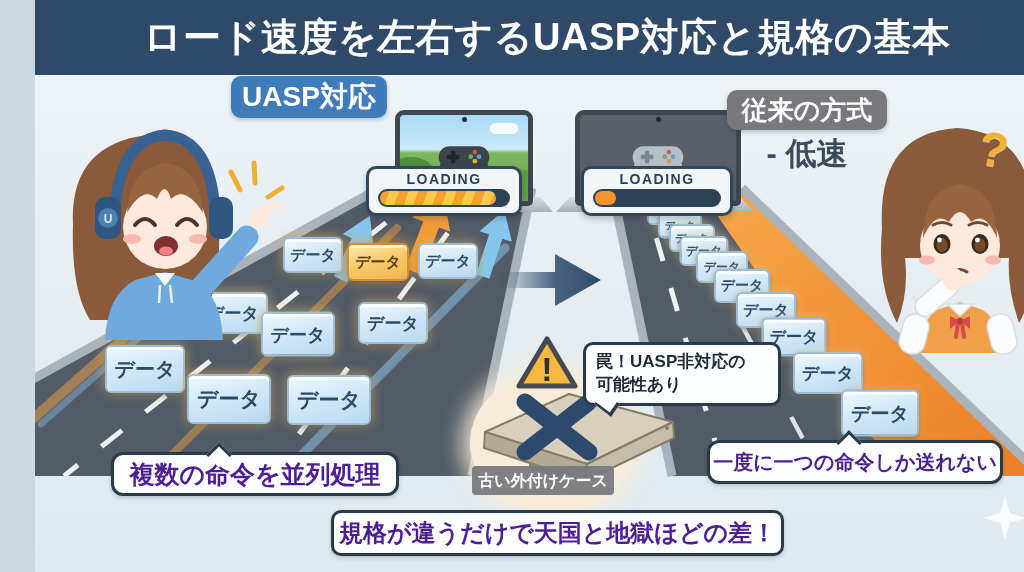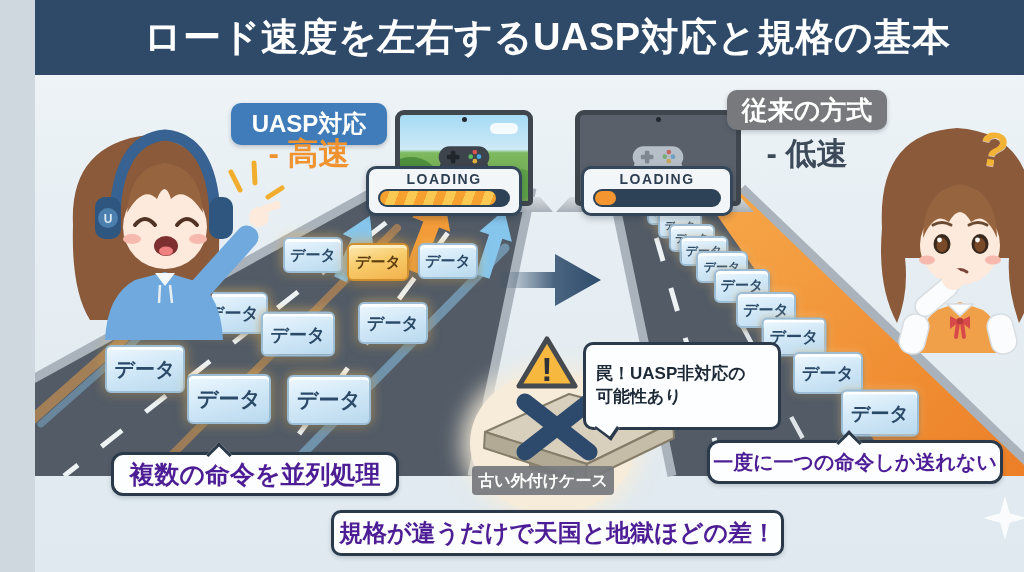--- a/index.html
+++ b/index.html
@@ -35,21 +35,21 @@
   .panel-left{left:331px;top:166px;width:150px;height:44px;}
   .panel-right{left:546px;top:166px;width:146px;height:44px;}
   .loading-label{text-align:center;font-weight:800;letter-spacing:1.5px;color:#2c3e52;font-size:14px;margin-top:2px;}
   .track{margin:2px 9px 0 9px;height:14px;background:#2e4257;border-radius:9px;padding:2px;}
   .fill{height:100%;border-radius:7px;}
   .fill-striped{background:repeating-linear-gradient(110deg,#f5a02f 0 9px,#f9c952 9px 18px);}
   .fill-solid{background:#f5952f;}
   
   .badge{position:absolute;z-index:6;color:#fff;font-weight:800;text-align:center;border-radius:10px;
     box-shadow:0 2px 4px rgba(30,45,60,.25);}
-  .badge-uasp{left:196px;top:103px;width:156px;height:42px;line-height:42px;font-size:24px;background:#3f7cb9;}
+  .badge-uasp{left:196px;top:76px;width:156px;height:42px;line-height:42px;font-size:28px;background:#3f7cb9;}
   .badge-legacy{left:692px;top:90px;width:160px;height:40px;line-height:40px;font-size:26px;background:#77797c;}
   .speed{position:absolute;z-index:6;font-weight:800;font-size:31px;text-align:center;}
   .speed-fast{left:196px;top:133px;width:156px;color:#f0932f;}
   .speed-slow{left:692px;top:133px;width:160px;color:#3c4a59;}
   
   .cube{position:absolute;z-index:3;transform:translate(-50%,-50%);display:flex;align-items:center;justify-content:center;
     background:linear-gradient(165deg,#eef8fe 0%,#d3e9f8 45%,#b9d9ee 100%);
     border:2px solid #9dbdd4;border-radius:6px;color:#2b4a68;font-weight:800;
     box-shadow:inset 0 3px 0 rgba(255,255,255,.9),0 3px 6px rgba(40,60,80,.30),0 0 12px rgba(255,196,98,.65);}
   .cube.queue{box-shadow:inset 0 3px 0 rgba(255,255,255,.9),0 2px 5px rgba(30,45,60,.35),0 0 8px rgba(255,214,150,.55);}
@@ -59,21 +59,21 @@
   .trans-arrow{position:absolute;left:462px;top:250px;z-index:2;}
   
   .cream-circle{position:absolute;left:435px;top:372px;width:165px;height:142px;border-radius:50%;
     background:#f6ecd9;box-shadow:0 0 22px 8px rgba(246,236,217,.9);z-index:2;}
   .warn-tri{position:absolute;left:480px;top:334px;z-index:4;}
   .drive{position:absolute;left:436px;top:388px;z-index:3;}
   .cross{position:absolute;left:476px;top:392px;z-index:4;}
   .drive-label{position:absolute;left:437px;top:466px;width:142px;height:29px;line-height:29px;z-index:4;
     background:rgba(118,121,125,.93);border-radius:4px;color:#fff;font-weight:800;font-size:16px;text-align:center;}
   .warn-bubble{position:absolute;left:548px;top:342px;width:172px;z-index:5;background:#fdfeff;
-    border:3px solid #2b3a4a;border-radius:10px;padding:18px 10px;font-weight:800;font-size:17px;color:#1d2936;
+    border:3px solid #2b3a4a;border-radius:10px;padding:6px 10px;font-weight:800;font-size:17px;color:#1d2936;
     line-height:1.35;white-space:pre-line;}
   .warn-bubble::after{content:"";position:absolute;left:12px;bottom:-10px;width:15px;height:15px;background:#fdfeff;
     border-left:3px solid #2b3a4a;border-bottom:3px solid #2b3a4a;transform:skewX(18deg) rotate(-45deg);}
   
   .caption{position:absolute;z-index:6;background:#fdfeff;border:3px solid #2b3a4a;border-radius:12px;
     font-weight:800;color:#4c1d95;text-align:center;box-shadow:0 2px 4px rgba(30,45,60,.2);}
   .caption-left{left:76px;top:452px;width:282px;height:38px;line-height:38px;font-size:25px;}
   .caption-right{left:672px;top:440px;width:290px;height:38px;line-height:38px;font-size:20px;}
   .tail-up::before{content:"";position:absolute;top:-9px;left:var(--tail-x,100px);width:15px;height:15px;background:#fdfeff;
     border-left:3px solid #2b3a4a;border-top:3px solid #2b3a4a;transform:rotate(45deg);}
@@ -181,21 +181,20 @@
     </div>
   </div>
   <div class="panel panel-right">
     <div class="loading-label">LOADING</div>
     <div class="track">
       <div id="bar-fill-right" class="fill fill-solid" style="width: 17%;"></div>
     </div>
   </div>
 
   <div class="badge badge-uasp">UASP対応</div>
-  <div class="speed speed-fast">- 高速</div>
   <div class="badge badge-legacy">従来の方式</div>
   <div class="speed speed-slow">- 低速</div>
 
   <div id="cubes-left">
       <div class="cube" style="left: 278px; top: 255px; width: 56px; height: 32px; font-size: 15px;">データ</div>
       <div class="cube orange" style="left: 343px; top: 262px; width: 58px; height: 34px; font-size: 15px;">データ</div>
       <div class="cube" style="left: 413px; top: 261px; width: 56px; height: 32px; font-size: 15px;">データ</div>
       <div class="cube" style="left: 198px; top: 313px; width: 66px; height: 38px; font-size: 17px;">データ</div>
       <div class="cube" style="left: 263px; top: 334px; width: 70px; height: 41px; font-size: 18px;">データ</div>
       <div class="cube" style="left: 358px; top: 323px; width: 66px; height: 38px; font-size: 17px;">データ</div>

